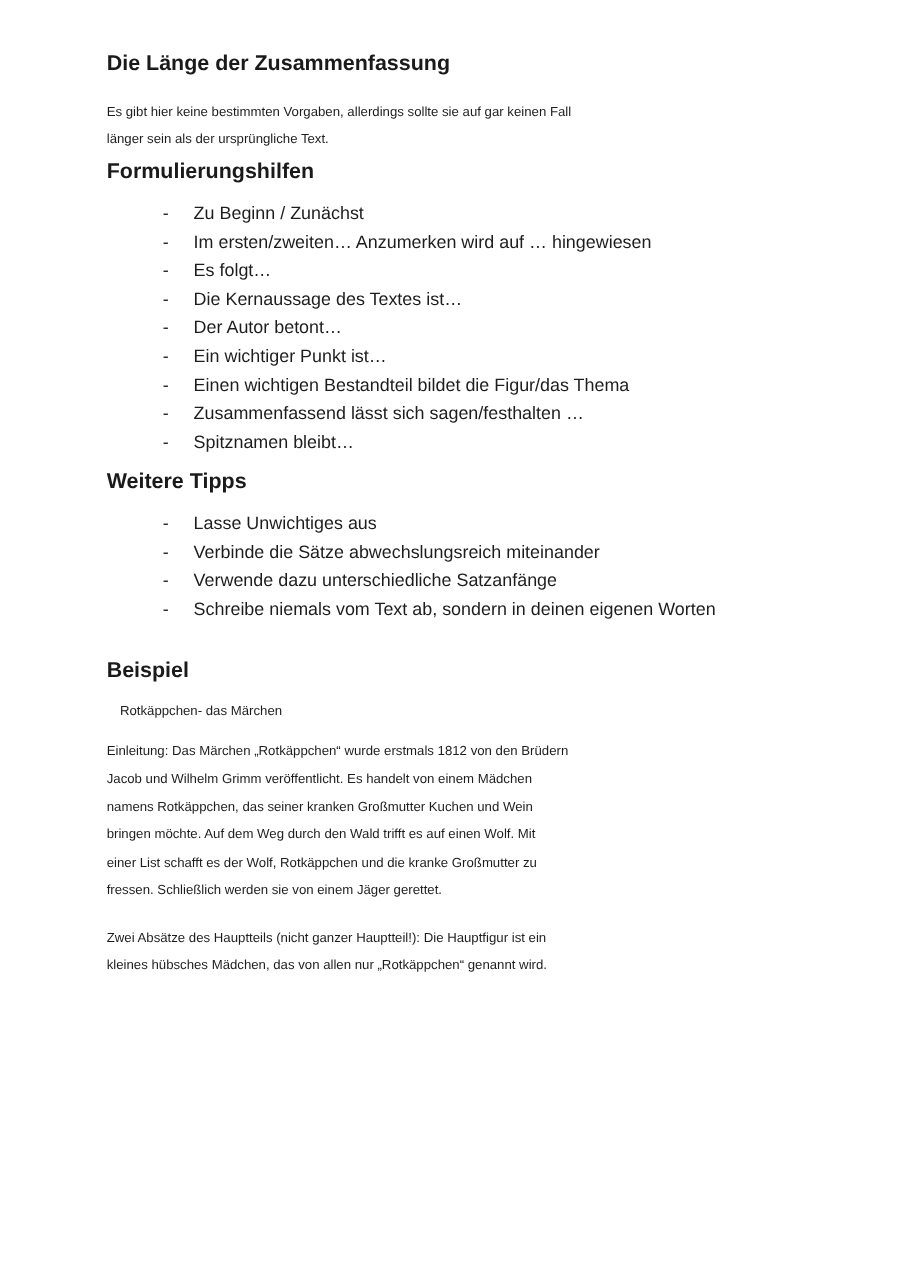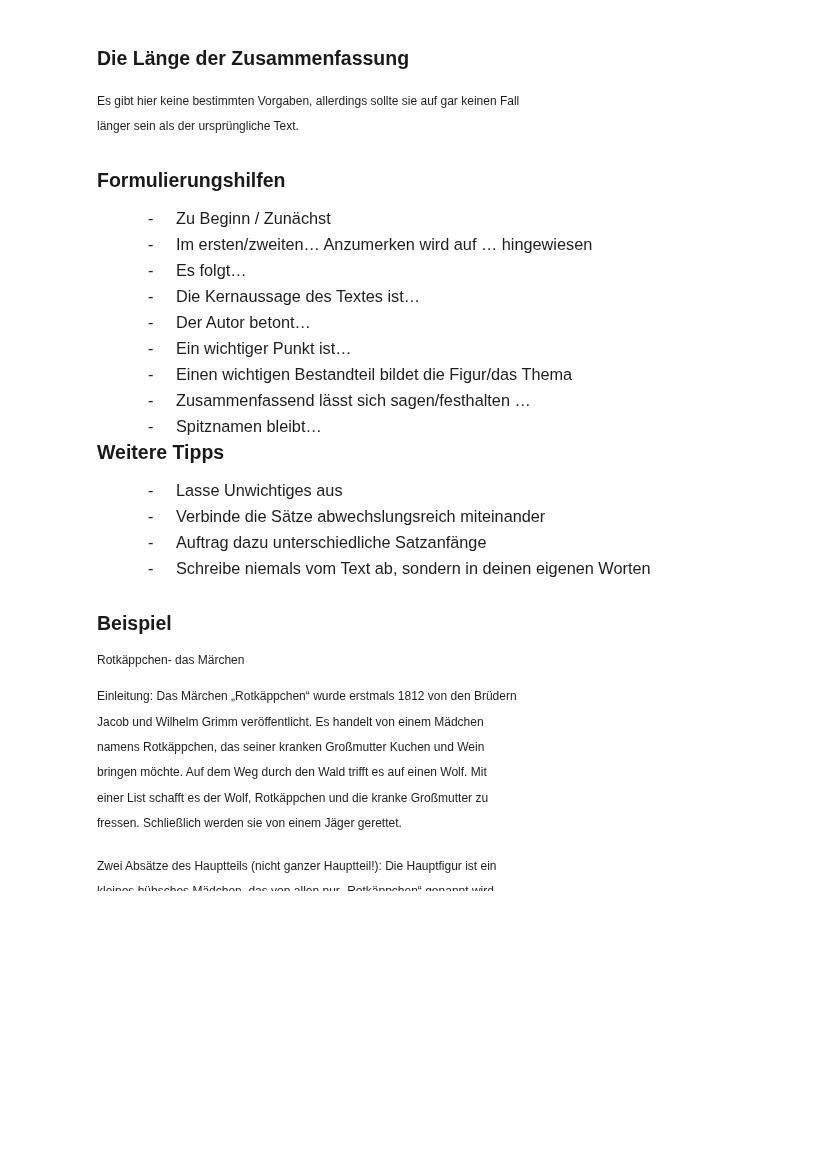--- a/index.html
+++ b/index.html
@@ -18,31 +18,31 @@
     color: #1d1d1d;
     overflow: hidden;
   }
   .heading {
     font-size: 19.5px;
     font-weight: 700;
     line-height: 26px;
     margin: 0;
     color: #1a1a1a;
   }
-  .h-mt15 { margin-top: 27px; }
-  .h-mt10 { }
+  .h-mt15 { margin-top: 3px; }
+  .h-mt10 { margin-top: 10px; }
   .h-mt12 { margin-top: 29px; }
   .body {
     font-size: 12px;
     line-height: 25.4px;
     margin: 0;
     white-space: pre-line;
   }
   .mt18 { margin-top: 18px; }
-  .mt12 { margin-top: 12px; }
+  .mt12 { margin-top: 12px; margin-left: 12px; }
   .mt11 { margin-top: 11px; }
   .mt17 { margin-top: 17px; }
   .list {
     margin: 12px 0 0 0;
   }
   .li {
     display: flex;
     font-size: 16.3px;
     line-height: 26px;
   }
@@ -117,21 +117,21 @@
     <div class="li">
       <span class="dash">-</span>
       <span class="li-text">Lasse Unwichtiges aus</span>
     </div>
     <div class="li">
       <span class="dash">-</span>
       <span class="li-text">Verbinde die Sätze abwechslungsreich miteinander</span>
     </div>
     <div class="li">
       <span class="dash">-</span>
-      <span class="li-text">Auftrag dazu unterschiedliche Satzanfänge</span>
+      <span class="li-text">Verwende dazu unterschiedliche Satzanfänge</span>
     </div>
     <div class="li">
       <span class="dash">-</span>
       <span class="li-text">Schreibe niemals vom Text ab, sondern in deinen eigenen Worten</span>
     </div>
   </div>
 
   <h2 class="heading h-mt12">Beispiel</h2>
 
   <p class="body mt12">Rotkäppchen- das Märchen</p>

